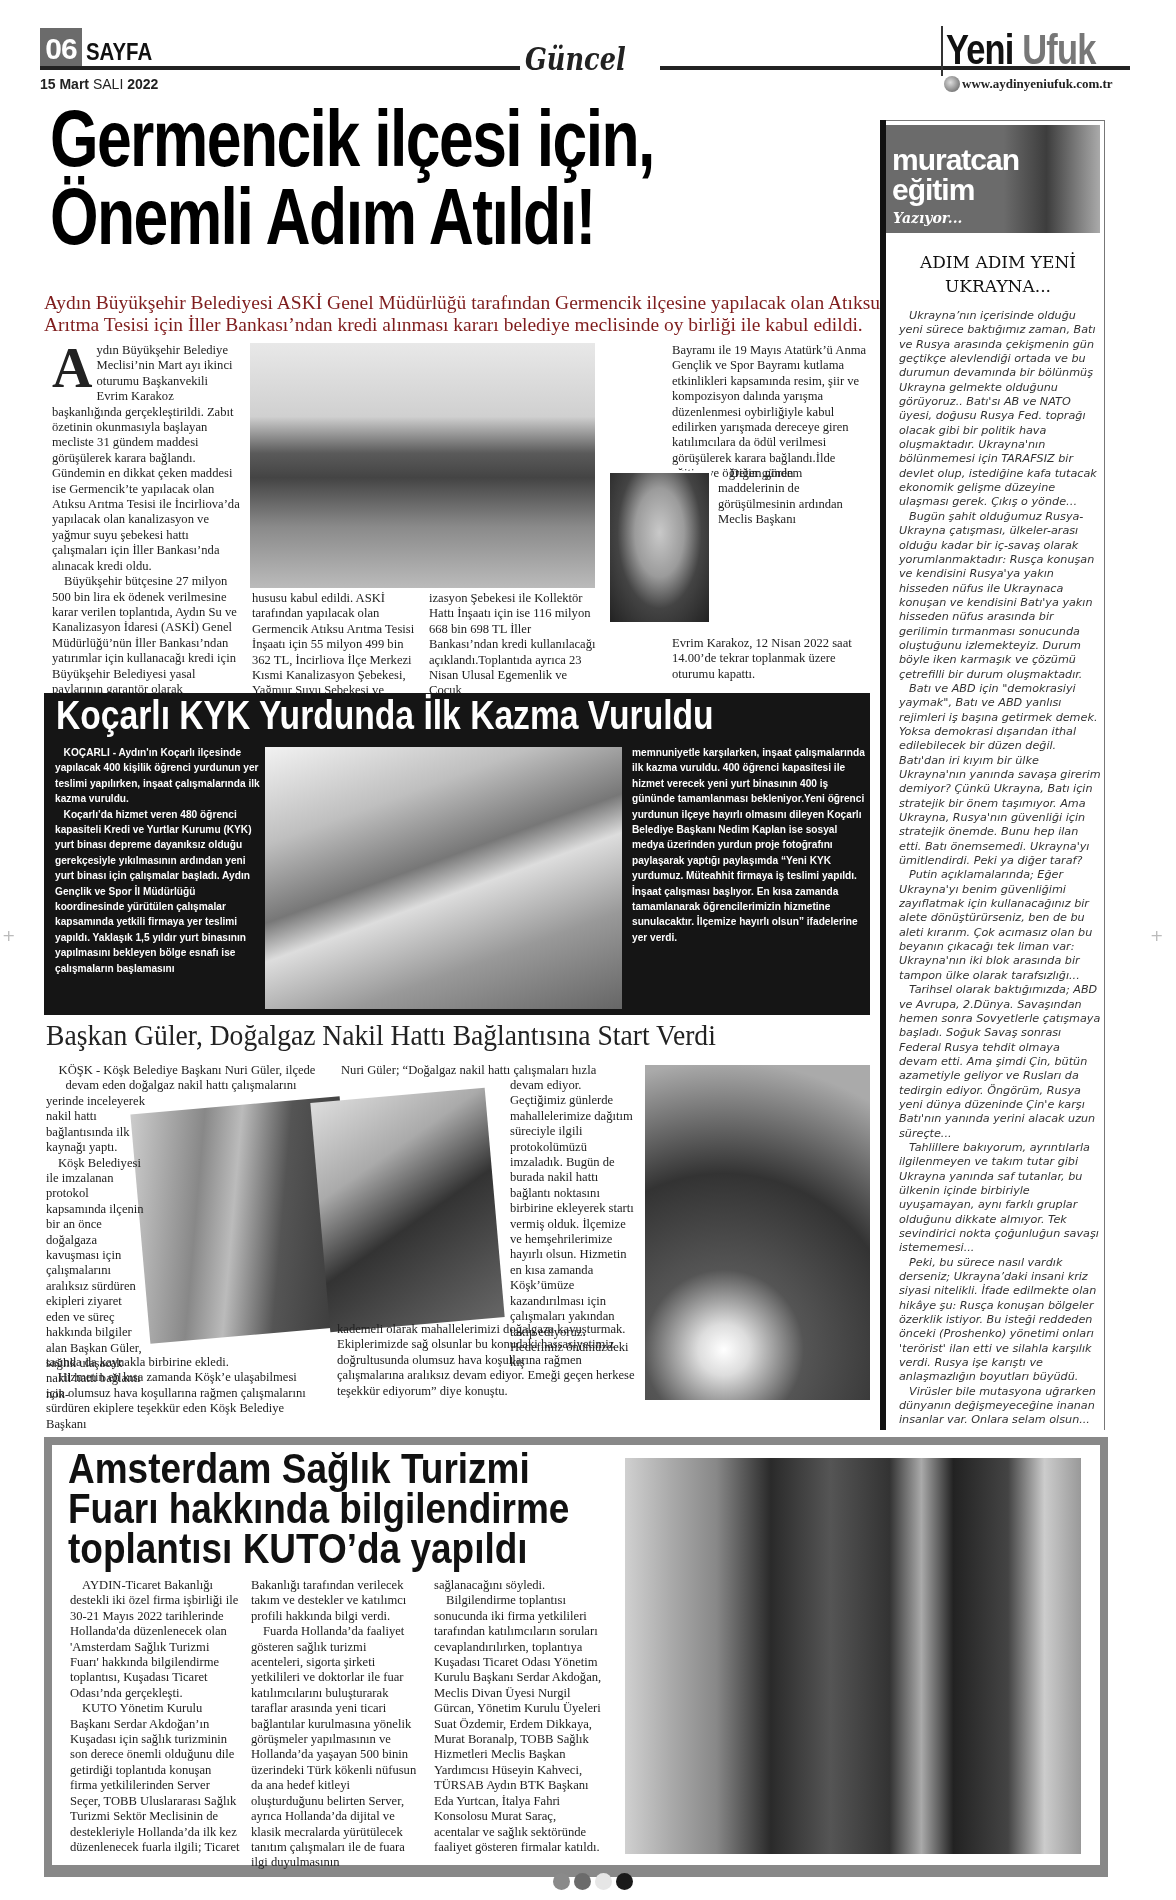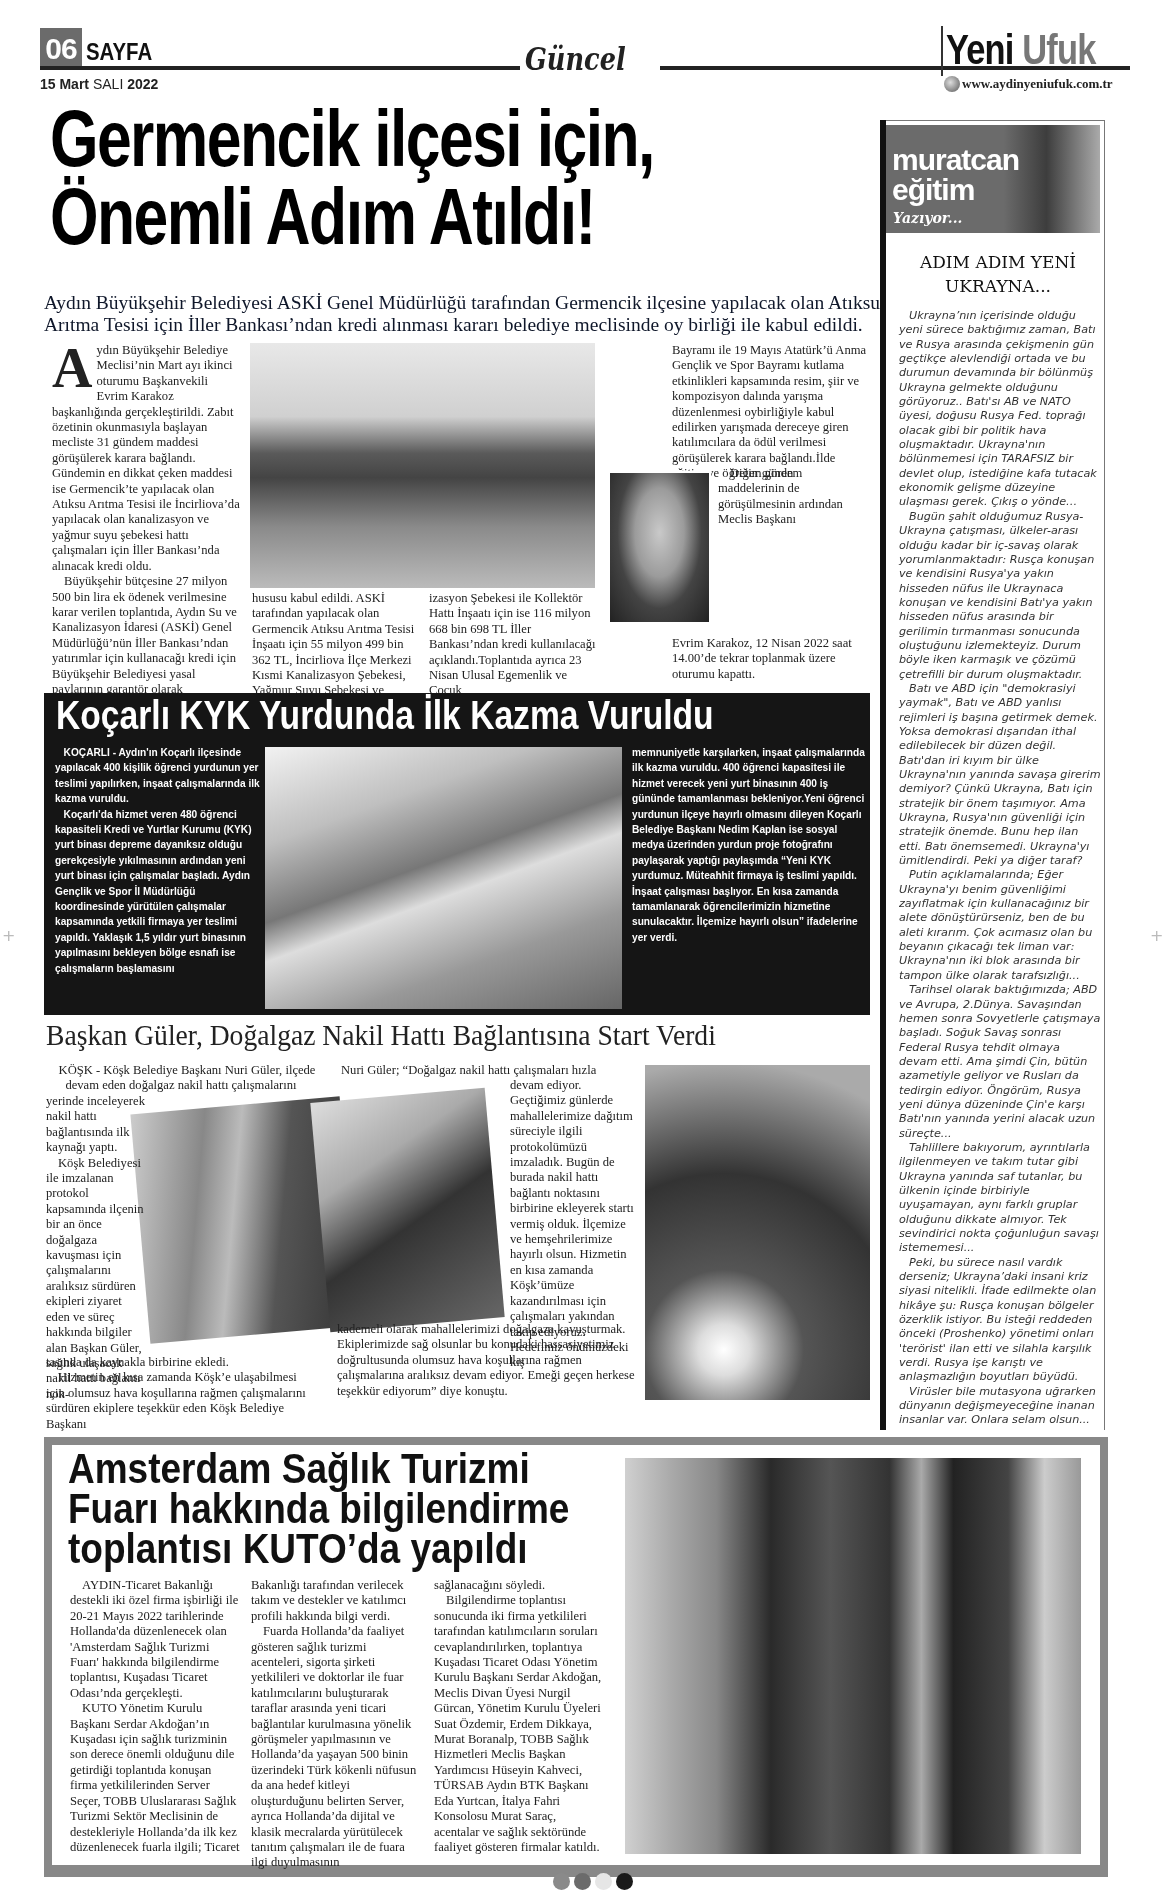--- a/index.html
+++ b/index.html
@@ -15,21 +15,21 @@
   .date b { font-weight: bold; }
   .section-title { left: 525px; top: 40px; font-family: "DejaVu Serif", serif; font-style: italic; font-weight: bold; font-size: 32px; color: #222; transform: scaleX(0.8); transform-origin: left; }
   .brand { left: 946px; top: 26px; font-family: "Liberation Sans", sans-serif; font-weight: bold; font-size: 42px; letter-spacing: -1px; transform: scaleX(0.82); transform-origin: left; white-space: nowrap; }
   .brand .b1 { color: #111; } .brand .b2 { color: #777; }
   .brand-bar { left: 941px; top: 26px; width: 2px; height: 50px; background: #333; }
   .web { left: 962px; top: 76px; font-family: "Liberation Serif", serif; font-size: 13px; color: #222; font-weight: bold; }
   .globe { left: 944px; top: 76px; width: 16px; height: 16px; border-radius: 50%; background: radial-gradient(circle at 40% 40%, #ddd, #555); }
 
   
   .headline { left: 50px; top: 100px; width: 830px; font-family: "Liberation Sans", sans-serif; font-weight: bold; color: #000; font-size: 80px; line-height: 78px; letter-spacing: -2px; transform: scaleX(0.78); transform-origin: left; white-space: nowrap; }
-  .deck { left: 44px; top: 292px; width: 840px; font-family: "Liberation Serif", serif; font-size: 19.5px; line-height: 22px; color: #0f172a; }
+  .deck { left: 44px; top: 292px; width: 840px; font-family: "Liberation Serif", serif; font-size: 19.5px; line-height: 22px; color: #7f1d1d; }
 
   .body { font-family: "Liberation Serif", serif; font-size: 12.6px; line-height: 15.4px; color: #222; }
   .body p { text-indent: 12px; }
   .dropcap { float: left; font-size: 56px; line-height: 46px; font-weight: bold; margin: 2px 4px 0 0; font-family: "Liberation Serif", serif; }
 
   .photo { background: #888; overflow: hidden; }
   .photo-council { left: 250px; top: 343px; width: 345px; height: 245px; background: linear-gradient(180deg, #e8e8e8 0%, #d0d0d0 30%, #5a5a5a 45%, #444 55%, #8a8a8a 75%, #bbb 100%); }
   .photo-portrait { left: 608px; top: 471px; width: 103px; height: 153px; background: radial-gradient(ellipse at 50% 40%, #c9c9c9 0%, #9b9b9b 35%, #444 60%, #222 100%); border: 2px solid #fff; }
 
   
@@ -164,21 +164,21 @@
 <div class="abs photo photo-welder"></div>
 
 <div class="abs ams"></div>
 <div class="abs ams-inner"></div>
 <div class="abs ams-title">
   <div>Amsterdam Sağlık Turizmi</div>
   <div>Fuarı hakkında bilgilendirme</div>
   <div>toplantısı KUTO’da yapıldı</div>
 </div>
 <div class="abs body" style="left:70px; top:1578px; width:170px;">
-  <p>AYDIN-Ticaret Bakanlığı destekli iki özel firma işbirliği ile 20-21 Mayıs 2022 tarihlerinde Hollanda'da düzenlenecek olan 'Amsterdam Sağlık Turizmi Fuarı' hakkında bilgilendirme toplantısı, Kuşadası Ticaret Odası’nda gerçekleşti.</p>
+  <p>AYDIN-Ticaret Bakanlığı destekli iki özel firma işbirliği ile 30-21 Mayıs 2022 tarihlerinde Hollanda'da düzenlenecek olan 'Amsterdam Sağlık Turizmi Fuarı' hakkında bilgilendirme toplantısı, Kuşadası Ticaret Odası’nda gerçekleşti.</p>
   <p>KUTO Yönetim Kurulu Başkanı Serdar Akdoğan’ın Kuşadası için sağlık turizminin son derece önemli olduğunu dile getirdiği toplantıda konuşan firma yetkililerinden Server Seçer, TOBB Uluslararası Sağlık Turizmi Sektör Meclisinin de destekleriyle Hollanda’da ilk kez düzenlenecek fuarla ilgili; Ticaret</p>
 </div>
 <div class="abs body" style="left:251px; top:1578px; width:170px;">
   <p style="text-indent:0">Bakanlığı tarafından verilecek takım ve destekler ve katılımcı profili hakkında bilgi verdi.</p>
   <p>Fuarda Hollanda’da faaliyet gösteren sağlık turizmi acenteleri, sigorta şirketi yetkilileri ve doktorlar ile fuar katılımcılarını buluşturarak taraflar arasında yeni ticari bağlantılar kurulmasına yönelik görüşmeler yapılmasının ve Hollanda’da yaşayan 500 binin üzerindeki Türk kökenli nüfusun da ana hedef kitleyi oluşturduğunu belirten Server, ayrıca Hollanda’da dijital ve klasik mecralarda yürütülecek tanıtım çalışmaları ile de fuara ilgi duyulmasının</p>
 </div>
 <div class="abs body" style="left:434px; top:1578px; width:170px;">
   <p style="text-indent:0">sağlanacağını söyledi.</p>
   <p>Bilgilendirme toplantısı sonucunda iki firma yetkilileri tarafından katılımcıların soruları cevaplandırılırken, toplantıya Kuşadası Ticaret Odası Yönetim Kurulu Başkanı Serdar Akdoğan, Meclis Divan Üyesi Nurgil Gürcan, Yönetim Kurulu Üyeleri Suat Özdemir, Erdem Dikkaya, Murat Boranalp, TOBB Sağlık Hizmetleri Meclis Başkan Yardımcısı Hüseyin Kahveci, TÜRSAB Aydın BTK Başkanı Eda Yurtcan, İtalya Fahri Konsolosu Murat Saraç, acentalar ve sağlık sektöründe faaliyet gösteren firmalar katıldı.</p>
 </div>

